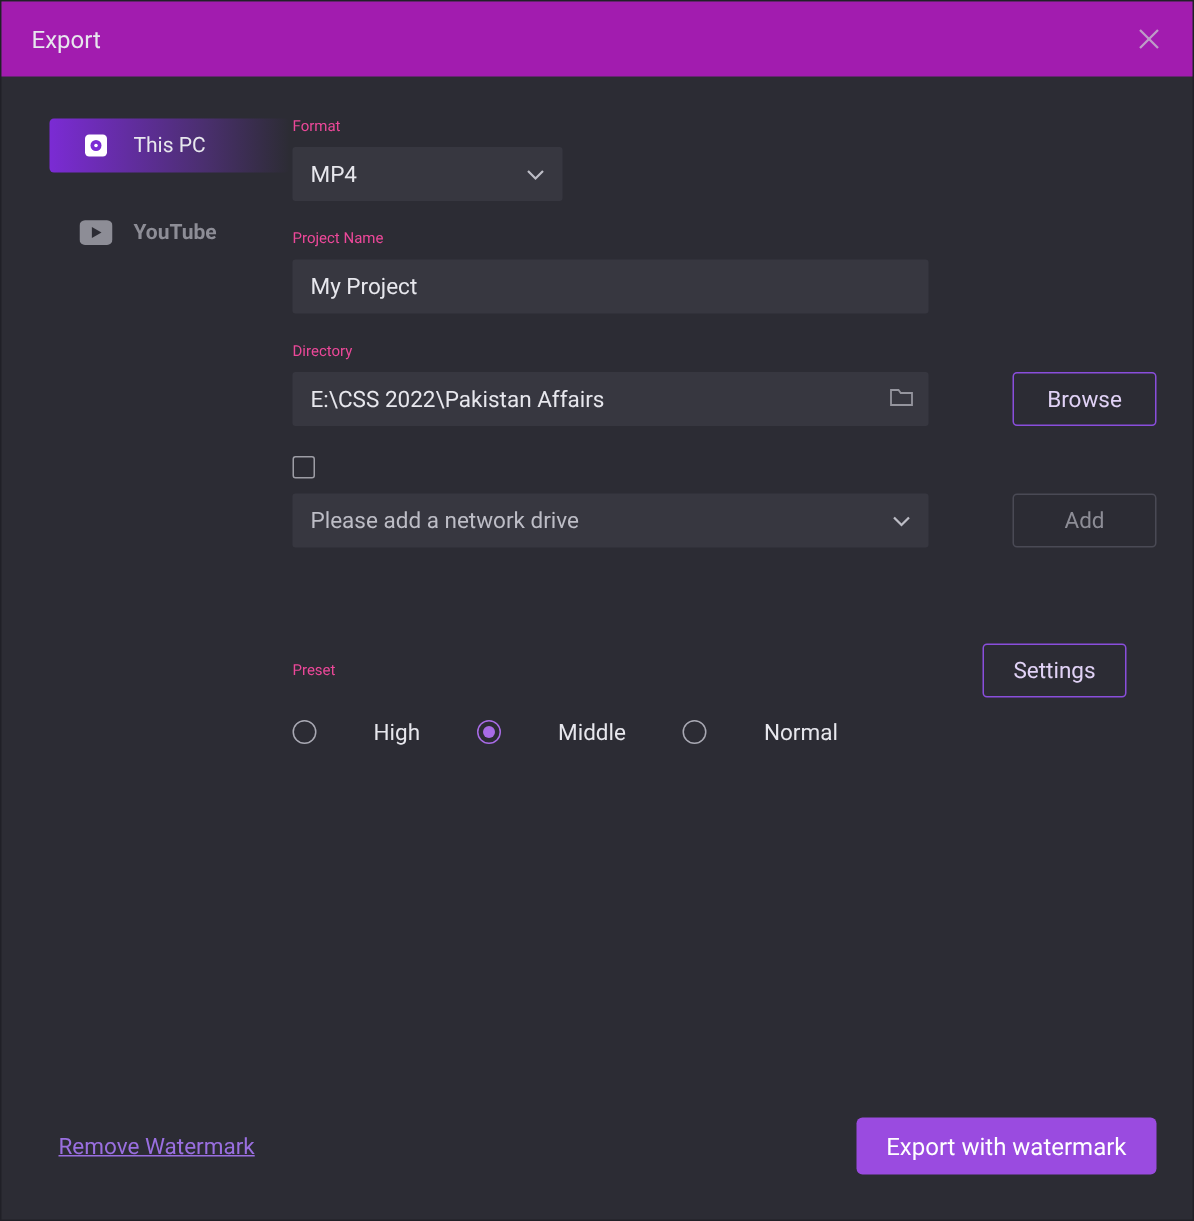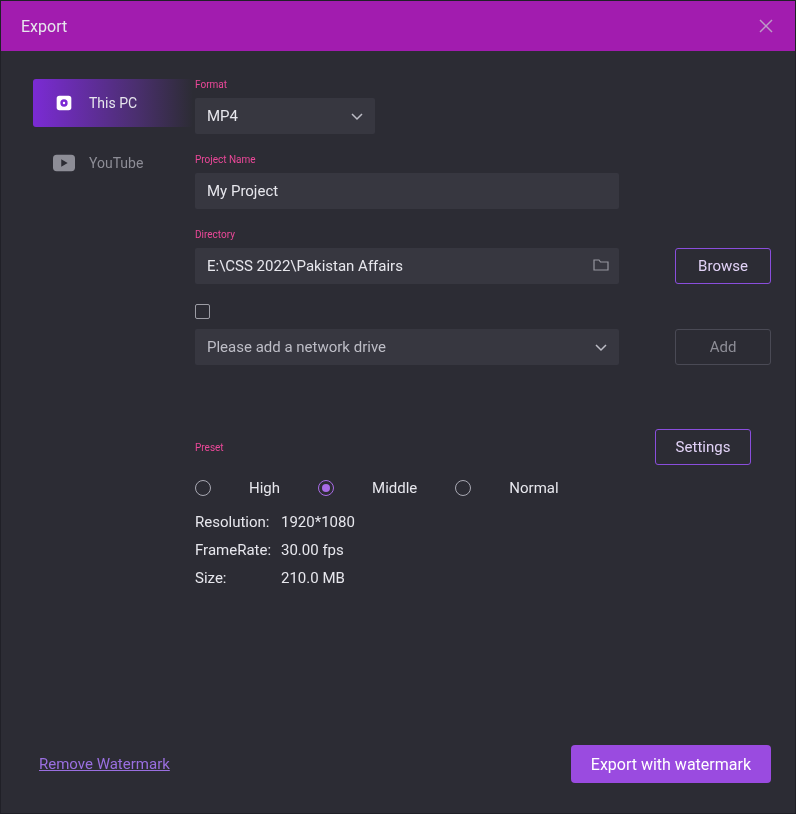--- a/index.html
+++ b/index.html
@@ -4,25 +4,25 @@
 <style>
   * { box-sizing: border-box; margin: 0; padding: 0; font-family: -apple-system, BlinkMacSystemFont, "Segoe UI", Roboto, Helvetica, Arial, sans-serif; }
   body { background: #2b2b32; color: #e7e7ed; width: 796px; height: 814px; overflow: hidden; }
   .dialog { width: 796px; height: 814px; background: #2c2c34; display: flex; flex-direction: column; border: 1px solid #202027; }
   .titlebar { height: 50px; display: flex; align-items: center; padding: 0 20px; background: #a21caf; }
   .titlebar .title { font-size: 16px; color: #e7e7ed; font-weight: 400; }
   .titlebar .close { margin-left: auto; width: 16px; height: 16px; cursor: pointer; position: relative; opacity: .75; }
   .titlebar .close svg { stroke: #c7c7cf; }
   .body { flex: 1; display: flex; padding: 18px 0 0 0; }
   .sidebar { width: 216px; padding: 10px 0 0 32px; }
-  .side-item { display: flex; align-items: center; height: 48px; width: 160px; border-radius: 3px; margin-bottom: 12px; cursor: pointer; padding-left: 20px; }
+  .side-item { display: flex; align-items: center; height: 36px; width: 160px; border-radius: 3px; margin-bottom: 22px; cursor: pointer; padding-left: 20px; }
   .side-item.active { background: linear-gradient(90deg, #7b2bd4 0%, #4a2f6e 65%, rgba(74,47,110,0) 100%); }
   .side-item .icon { width: 22px; height: 22px; margin-right: 14px; display:flex; align-items:center; justify-content:center; }
   .side-item span.label { font-size: 14px; }
-  .side-item:not(.active) span.label { color: #8d8d96; }
+  .side-item:not(.active) span.label { color: #8d8d96; font-weight: bold; }
   .main { flex: 1; padding: 10px 24px 0 0; display: flex; flex-direction: column; }
   .form-label { font-size: 10px; color: #ec4899; margin-bottom: 8px; }
   .form-group { margin-bottom: 20px; }
   .select, .input { background: #373740; border: none; color: #e7e7ed; font-size: 15px; height: 36px; border-radius: 2px; display: flex; align-items: center; padding: 0 12px; }
   .select { width: 180px; position: relative; cursor: pointer; }
   .select .chev { margin-left: auto; }
   .input { width: 424px; }
   .dir-row { display: flex; align-items: center; gap: 56px; }
   .dir-input { width: 424px; position: relative; }
   .folder-icon { position: absolute; right: 10px; top: 50%; transform: translateY(-50%); opacity: .7; }
@@ -160,28 +160,20 @@
                 <span class="dot"></span>
               </span>
             <span>Middle</span>
           </div>
           <div class="radio">
             <span class="circle"></span>
             <span>Normal</span>
           </div>
         </div>
 
-        <div class="info-grid">
-          <div class="k">Resolution:</div>
-          <div class="v">1920*1080</div>
-          <div class="k">FrameRate:</div>
-          <div class="v">30.00 fps</div>
-          <div class="k">Size:</div>
-          <div class="v">210.0 MB</div>
-        </div>
       </div>
 
     </div>
   </div>
 
   <div class="footer">
     <a class="link">Remove Watermark</a>
     <button class="export-btn"><span>Export with watermark</span></button>
   </div>
 

